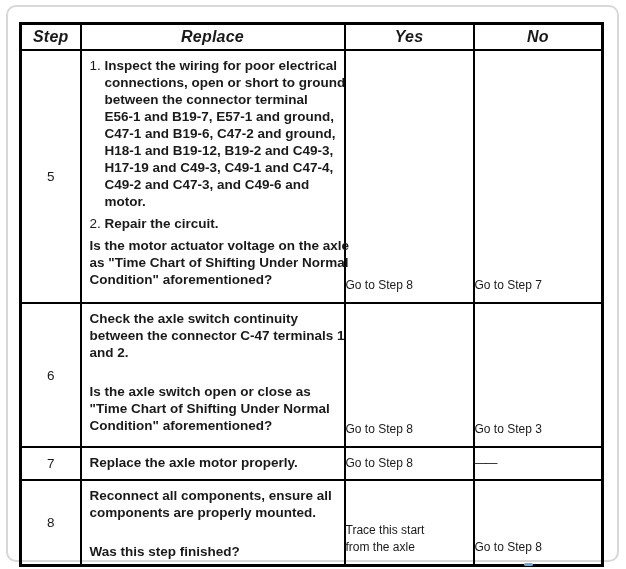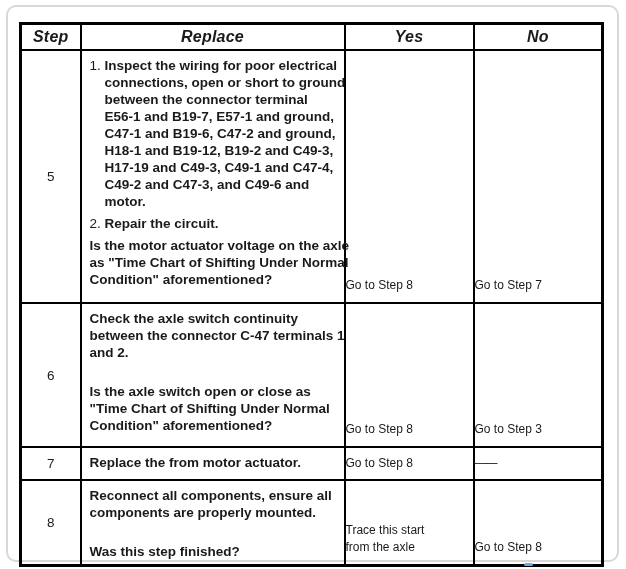--- a/index.html
+++ b/index.html
@@ -180,21 +180,21 @@
             <div>Go to Step 8</div>
           </td>
           <td class="decision-cell no-cell">
             <div>Go to Step 3</div>
           </td>
         </tr>
         <tr class="r2">
           <td class="step-cell">7</td>
           <td class="action-cell">
             <div class="blk plain">
-              <div>Replace the from motor actuator.</div>
+              <div>Replace the axle motor properly.</div>
             </div>
           </td>
           <td class="decision-cell yes-cell">
             <div>Go to Step 8</div>
           </td>
           <td class="decision-cell no-cell">
             <div class="dash-line">——</div>
           </td>
         </tr>
         <tr class="r3">

